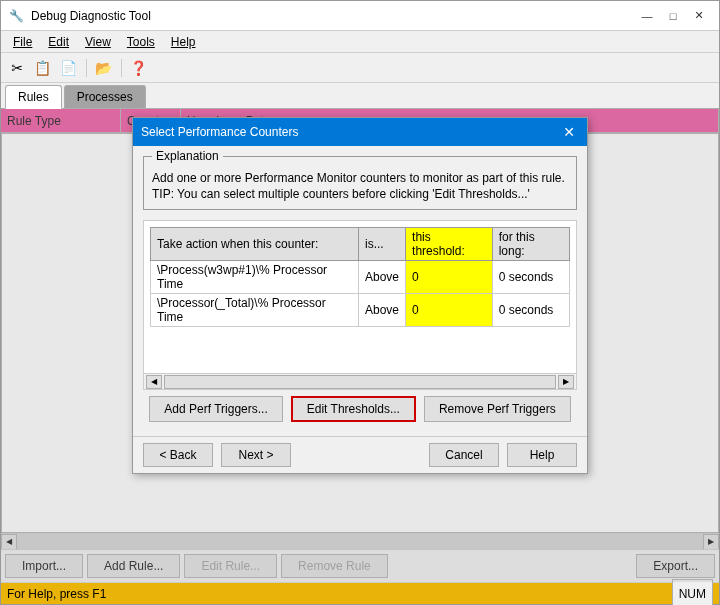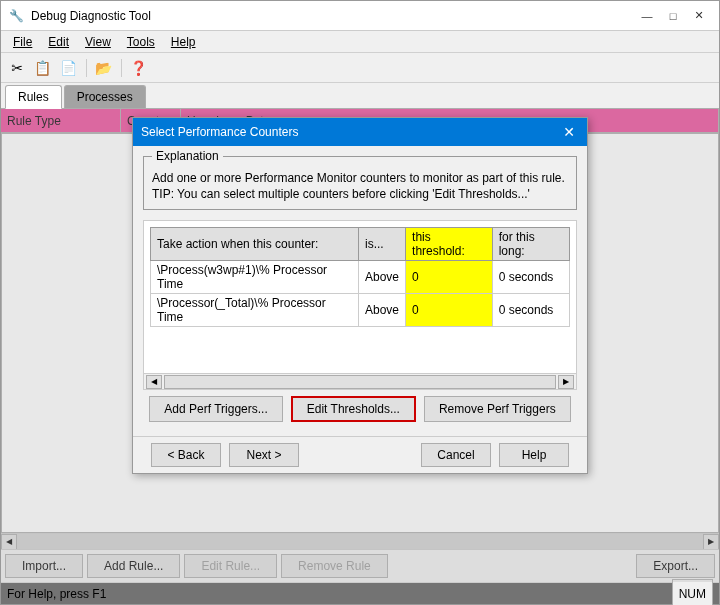--- a/index.html
+++ b/index.html
@@ -278,21 +278,21 @@
     
     .btn-row {
       display: flex;
       justify-content: center;
       gap: 8px;
       margin-top: 6px;
     }
     .btn-row-2 {
       display: flex;
       justify-content: space-between;
-      padding: 6px 18px;
+      padding: 6px 10px;
       border-top: 1px solid #ccc;
       margin-top: 4px;
     }
 
     .btn {
       padding: 4px 14px;
       border: 1px solid #adadad;
       background: #e0e0e0;
       cursor: pointer;
       font-size: 12px;
@@ -332,21 +332,21 @@
       background: #e0e0e0;
       cursor: pointer;
       font-size: 12px;
     }
     .bottom-btn:disabled { color: #999; cursor: default; }
     .spacer { flex: 1; }
 
     
     .status-bar {
       height: 22px;
-      background: #737373;
+      background: #eab308;
       border-top: 1px solid #ccc;
       display: flex;
       align-items: center;
       padding: 0 6px;
       justify-content: space-between;
       position: absolute;
       bottom: 0;
       left: 0;
       right: 0;
     }

